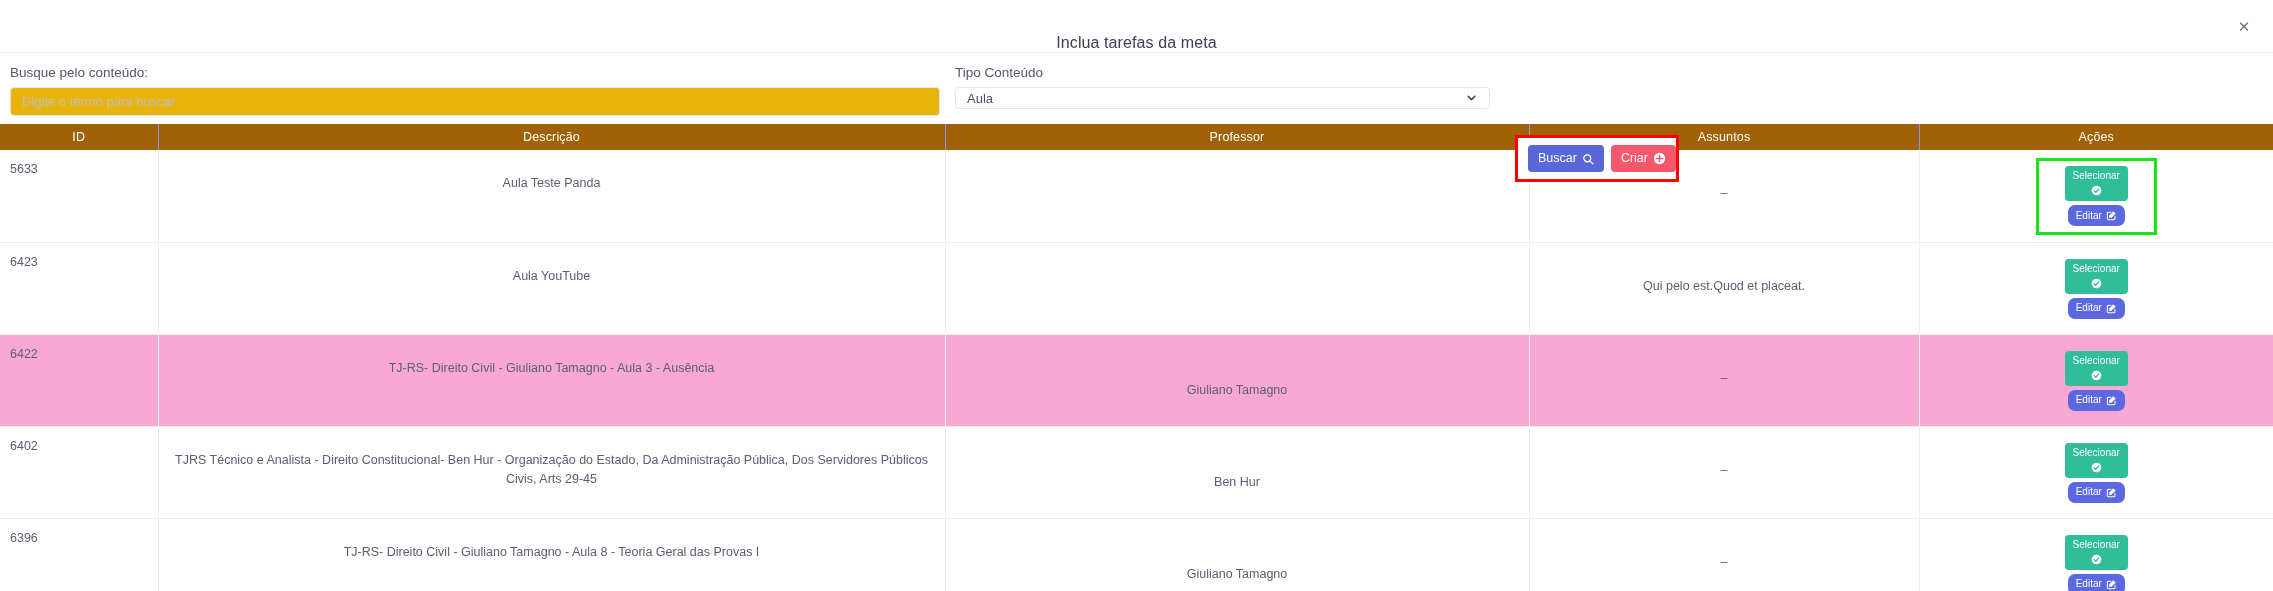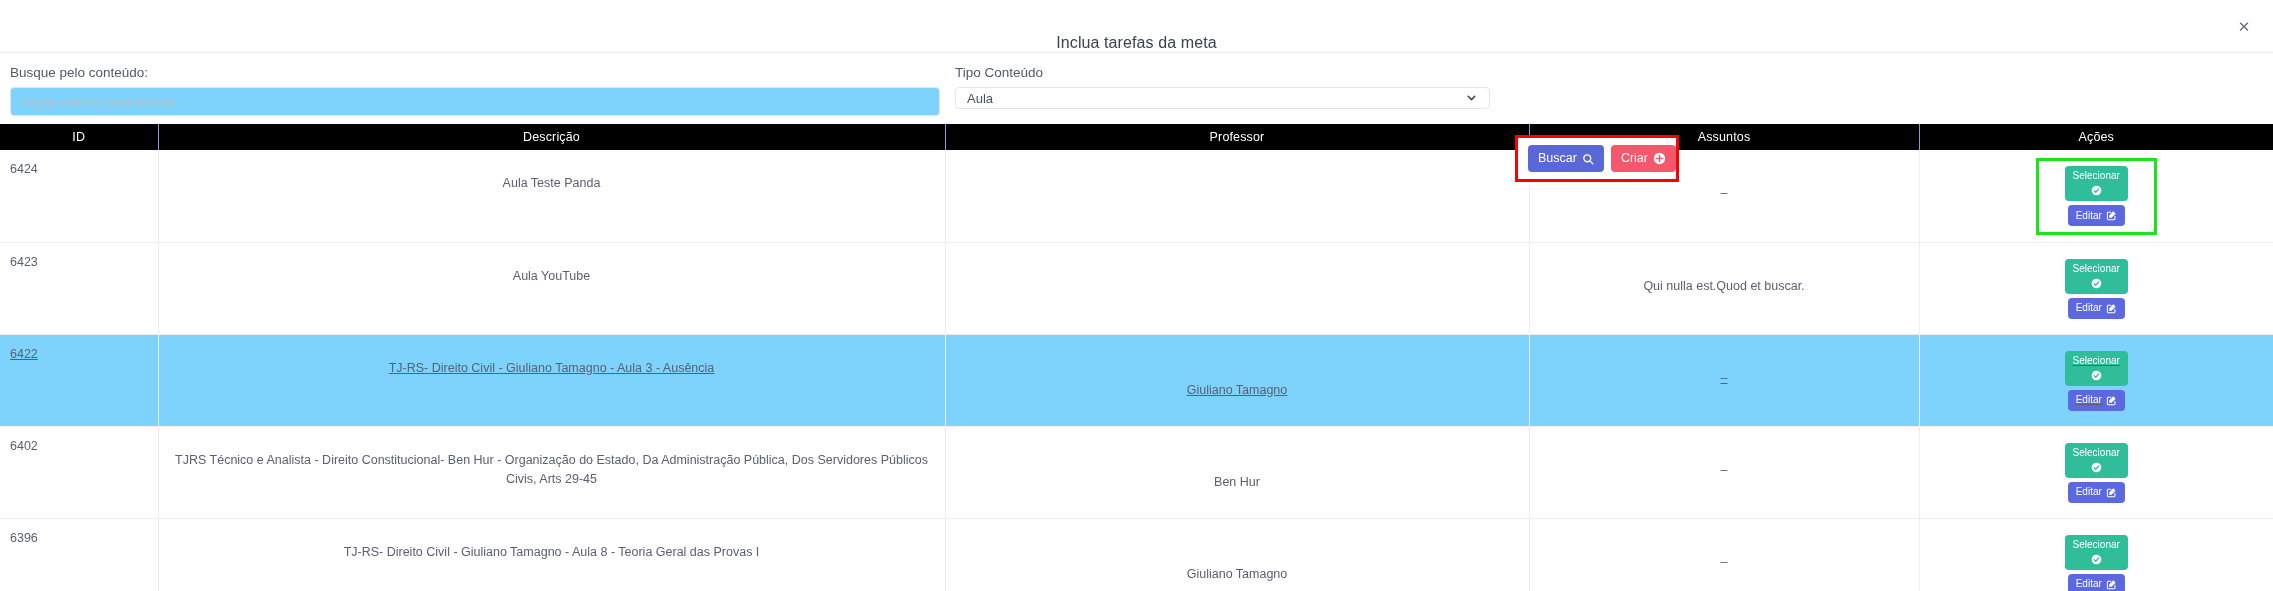--- a/index.html
+++ b/index.html
@@ -58,21 +58,21 @@
   .tipo-wrap   { position: absolute; left: 955px; top: 0; width: 535px; }
 
   .text-input {
     position: absolute;
     top: 34px;
     left: 0;
     width: 100%;
     height: 29px;
     border: 1px solid #e3e6ec;
     border-radius: 4px;
-    background: #7dd3fc;
+    background: #eab308;
     font-size: 13px;
     color: #4a5160;
     padding: 0 11px;
     font-family: "Liberation Sans", sans-serif;
     outline: none;
   }
   .text-input::placeholder { color: #b9bec9; }
 
   .select-box {
     position: absolute;
@@ -131,21 +131,21 @@
   .btn svg { display: block; }
 
   
   table.grid {
     width: 2273px;
     border-collapse: collapse;
     table-layout: fixed;
     margin-top: 4px;
   }
   table.grid thead th {
-    background: #000000;
+    background: #a16207;
     color: #ffffff;
     font-size: 12.5px;
     font-weight: 400;
     text-align: center;
     height: 26px;
     padding: 0;
     border-right: 1px solid #8b95e9;
     letter-spacing: .15px;
   }
   table.grid thead th:last-child { border-right: none; }
@@ -159,21 +159,21 @@
   table.grid tbody td {
     border-right: 1px solid #eceef2;
     border-bottom: 1px solid #eceef2;
     font-size: 12.5px;
     color: #5a6072;
     padding: 0;
     vertical-align: top;
     height: 92px;
   }
   table.grid tbody td:last-child { border-right: none; }
-  tr.striped td { background: #7dd3fc; text-decoration: underline; }
+  tr.striped td { background: #f9a8d4; }
 
   .cell-id    { padding: 12px 0 0 10px; text-align: left; }
   .cell-desc  { padding: 24px 16px 0 16px; text-align: center; line-height: 1.55; }
   .cell-prof  { padding: 36px 10px 0 10px; text-align: center; margin-top: 12px; }
   .cell-assu  { padding: 36px 10px 0 10px; text-align: center; }
 
   .cell-acoes {
     padding: 8px 0 0 0;
     display: flex;
     flex-direction: column;
@@ -189,21 +189,21 @@
     display: inline-flex;
     align-items: center;
     justify-content: center;
     gap: 4px;
     cursor: pointer;
     line-height: 1;
     padding: 5px 8px;
     white-space: nowrap;
   }
   .btn-selecionar { background: #2fbd9a; flex-direction: column; }
-  .btn-editar     { background: #5b68e0; }
+  .btn-editar     { background: #5b68e0; border-radius: 7px; }
   .btn-sm svg { display: block; }
 
   .acoes-highlight {
     border: 3px solid #19e619;
     padding: 5px 26px 6px 26px;
     display: inline-flex;
     flex-direction: column;
     align-items: center;
     gap: 4px;
     background: #fff;
@@ -280,21 +280,21 @@
         <th>ID</th>
         <th>Descrição</th>
         <th>Professor</th>
         <th>Assuntos</th>
         <th>Ações</th>
       </tr>
     </thead>
     <tbody id="grid-body">
         <tr>
           <td>
-            <div class="cell-id">6424</div>
+            <div class="cell-id">5633</div>
           </td>
           <td>
             <div class="cell-desc">Aula Teste Panda</div>
           </td>
           <td>
             <div class="cell-prof"></div>
           </td>
           <td>
             <div class="cell-assu">–</div>
           </td>
@@ -327,21 +327,21 @@
           <td>
             <div class="cell-id">6423</div>
           </td>
           <td>
             <div class="cell-desc">Aula YouTube</div>
           </td>
           <td>
             <div class="cell-prof"></div>
           </td>
           <td>
-            <div class="cell-assu">Qui nulla est.Quod et buscar.</div>
+            <div class="cell-assu">Qui pelo est.Quod et placeat.</div>
           </td>
           <td>
             <div class="cell-acoes">
               <div class="acoes-plain">
                 <button class="btn-sm btn-selecionar">
                   <span>Selecionar</span>
                   <span>
                     <svg width="11" height="11" viewBox="0 0 16 16">
                       <circle cx="8" cy="8" r="7" fill="#ffffff"></circle>
                       <polyline points="4.6,8.2 6.9,10.5 11.4,5.6" fill="none" stroke="#2fbd9a" stroke-width="1.9" stroke-linecap="round" stroke-linejoin="round"></polyline>

